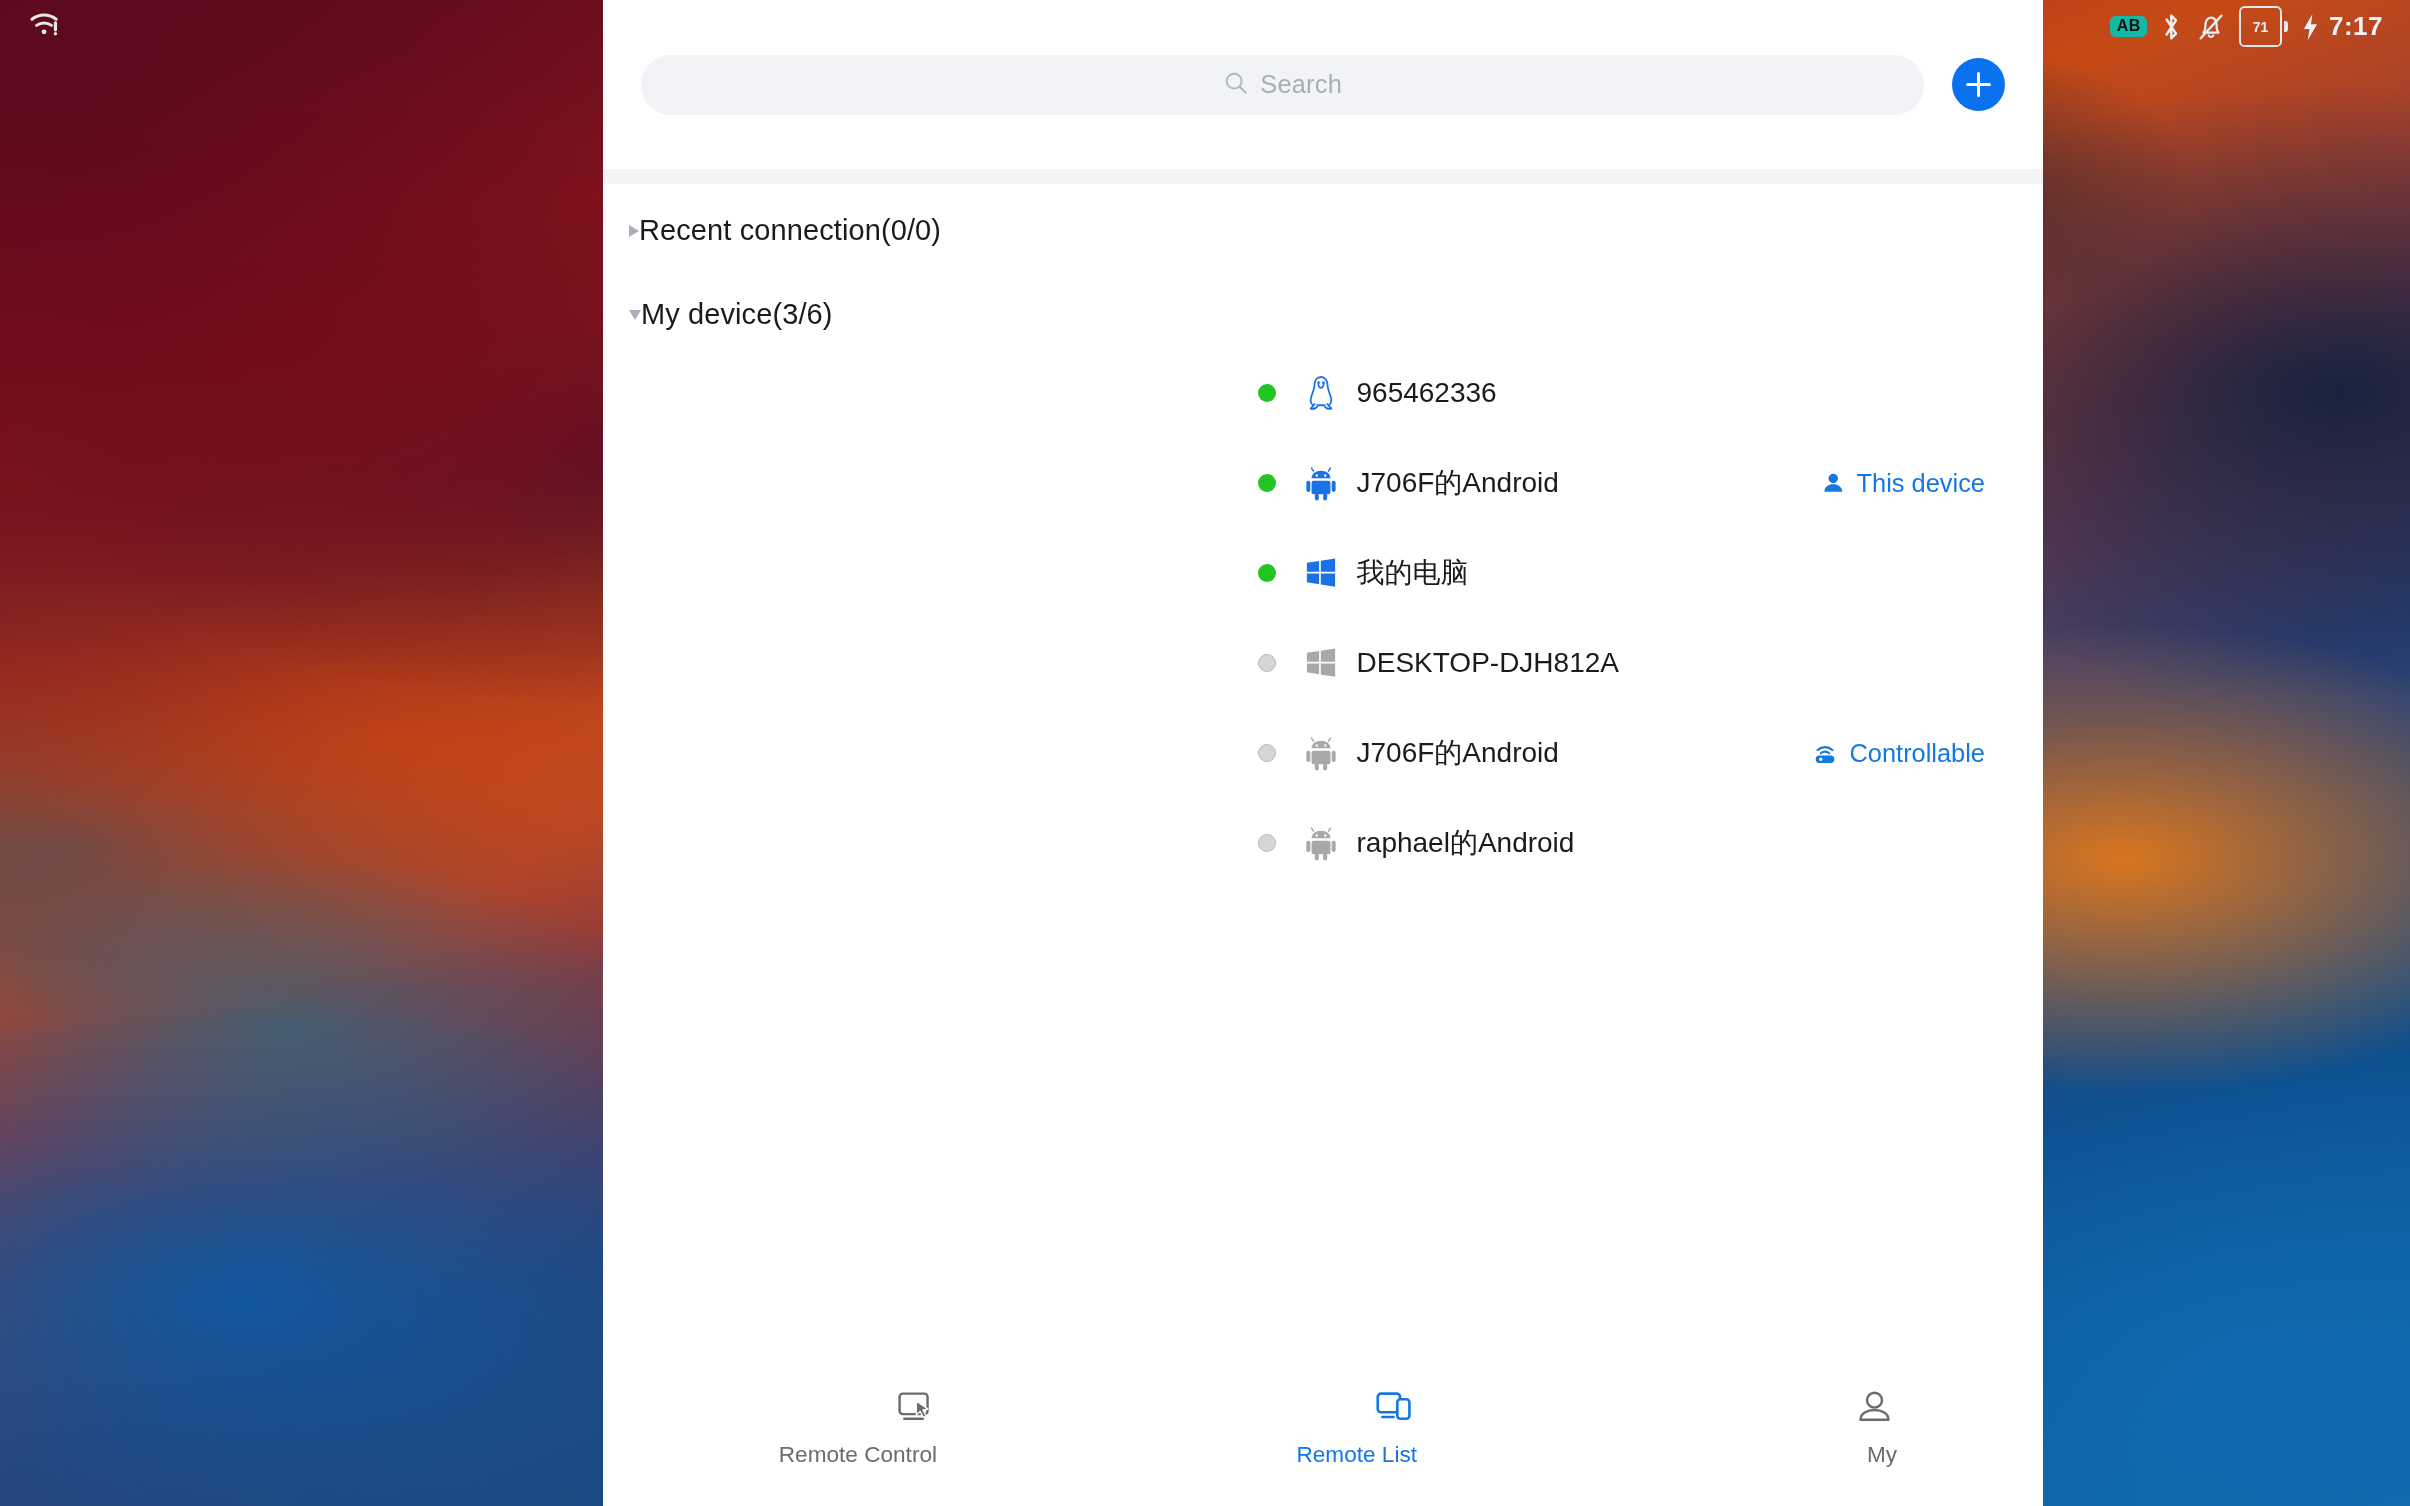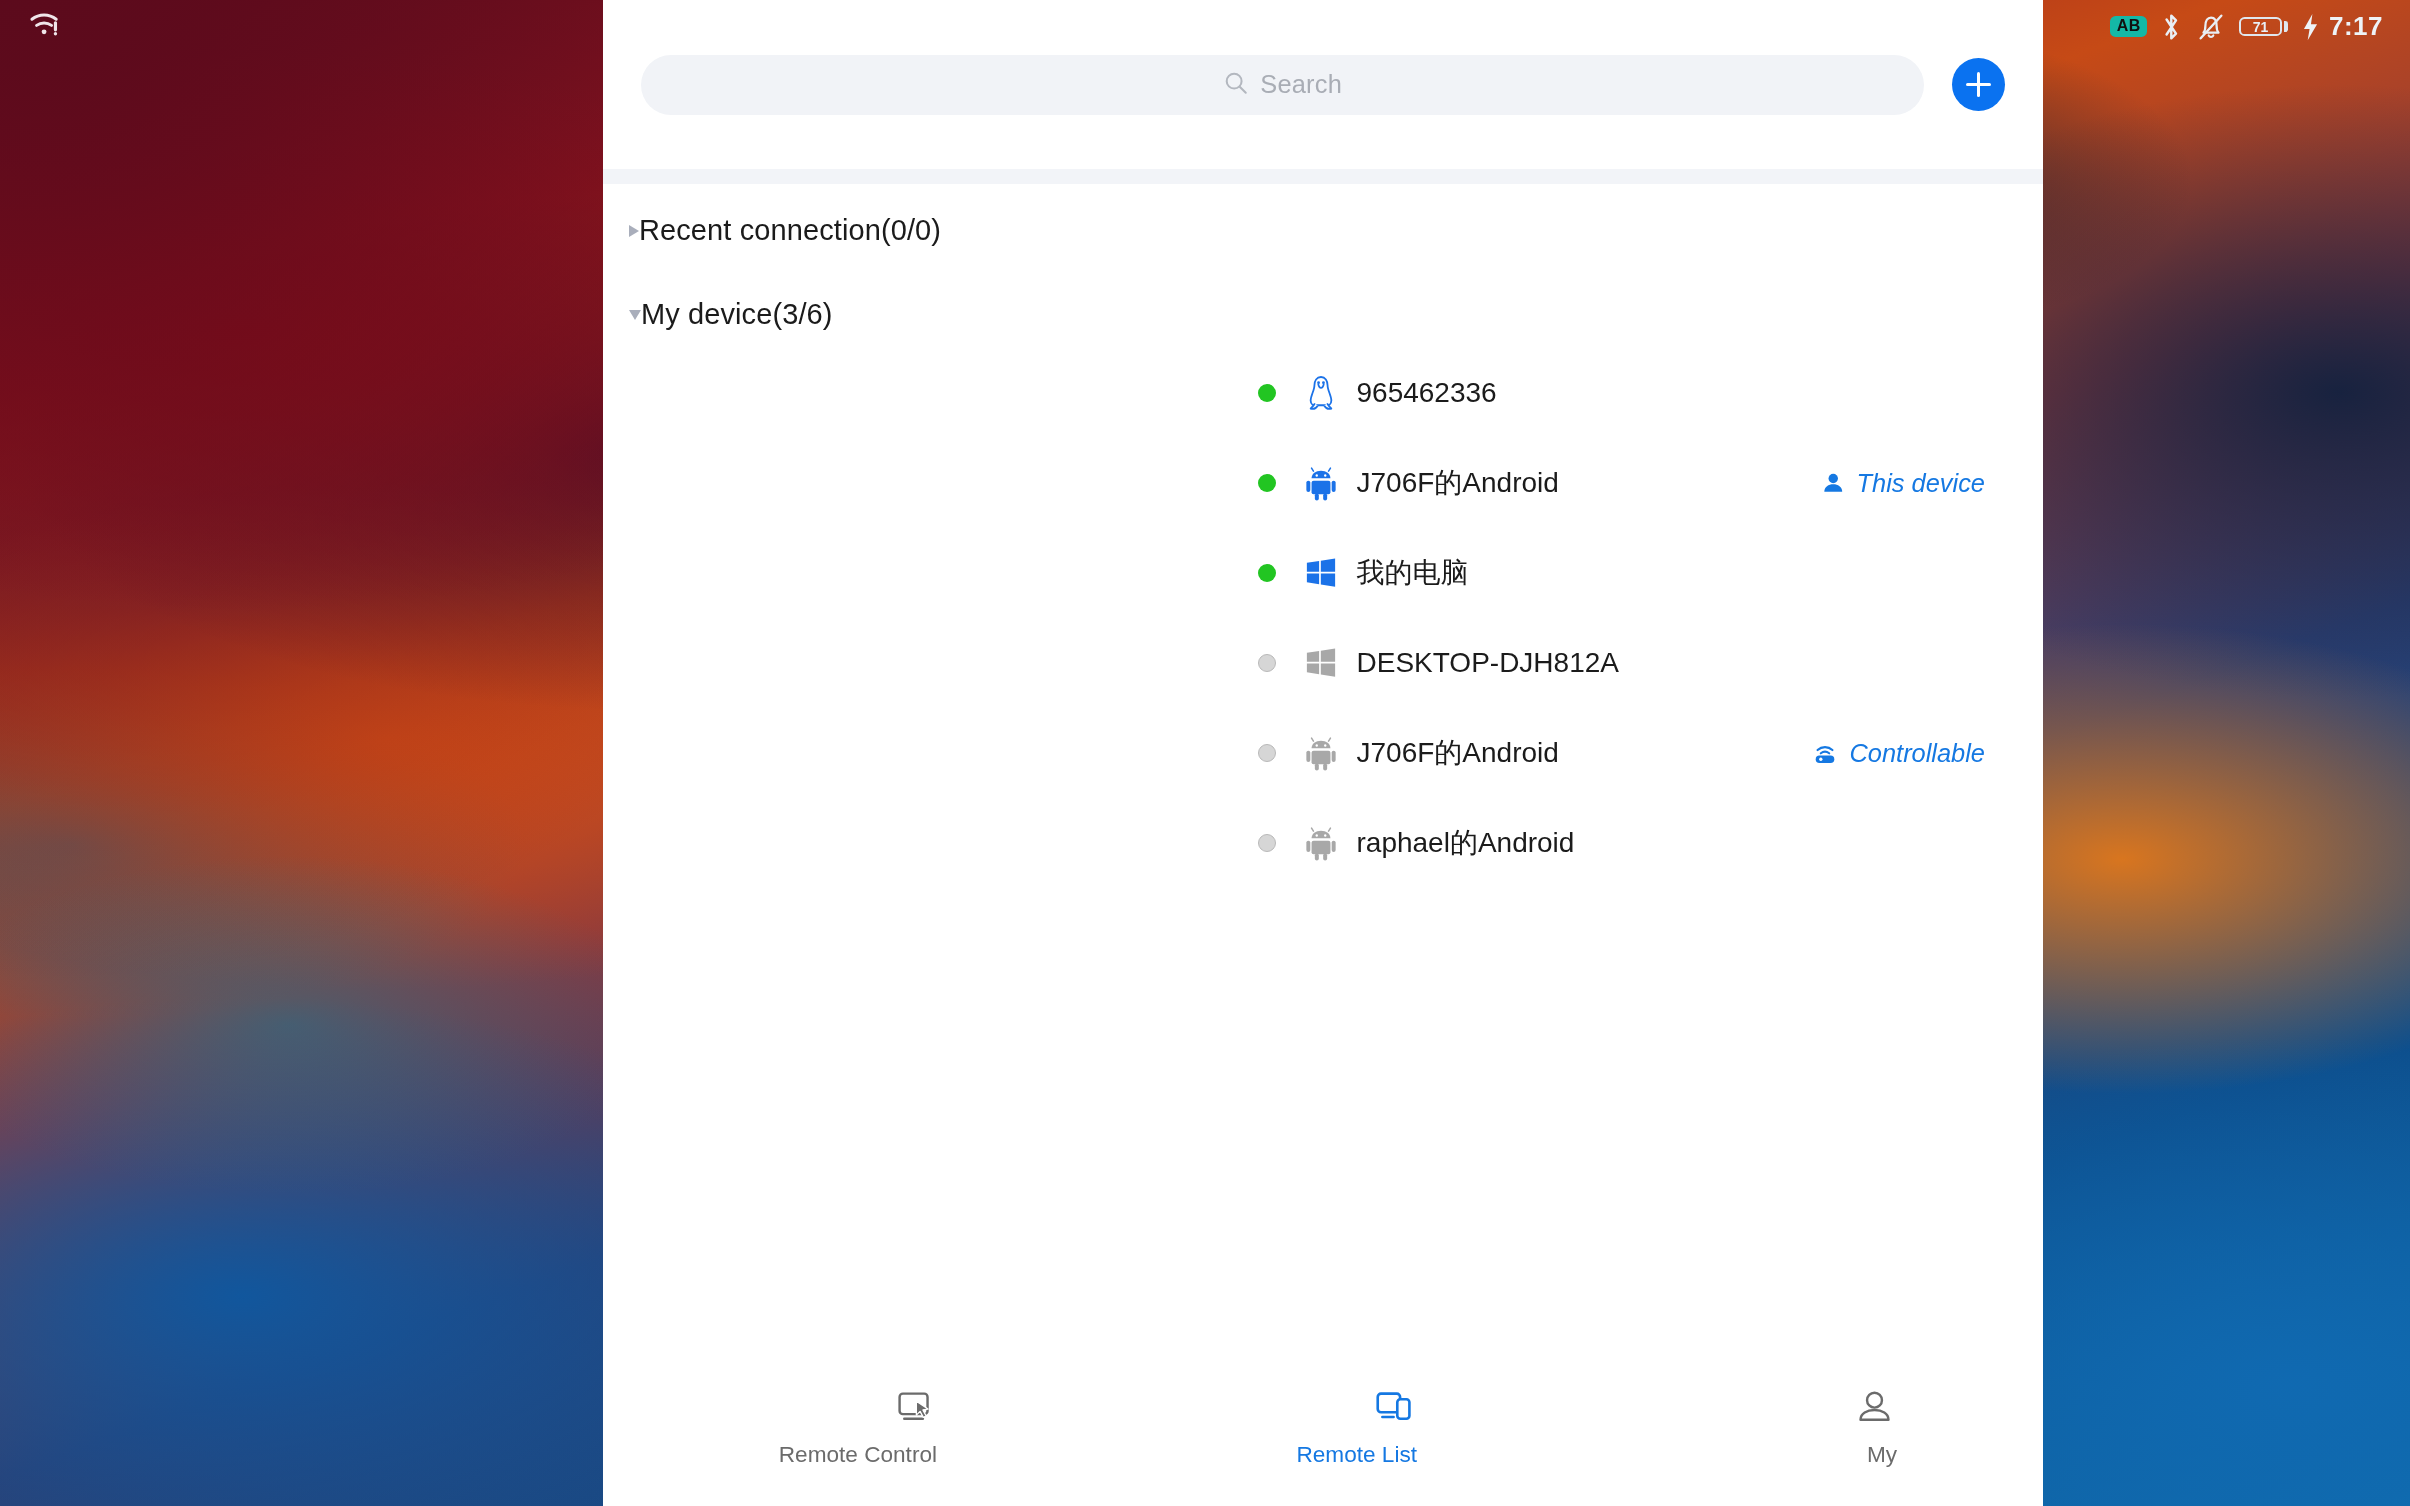--- a/index.html
+++ b/index.html
@@ -55,21 +55,21 @@
     background:#14b8a6; color:#111; font-size:16px; font-weight:bold;
     border-radius:5.6px; padding:1.9px 6.6px; letter-spacing:0.5px;
     line-height:1.05;
   }
   #sb-time {
     font-size:26px; font-weight:bold; color:#eef3f7; letter-spacing:0.5px;
     margin-left:-3.8px;
   }
   .batt-wrap { position:relative; display:flex; align-items:center; }
   .batt-body {
-    width:43px; height:19px; border:2.4px solid #dfe7ee; border-radius:5.6px;
+    width:43px; height:41px; border:2.4px solid #dfe7ee; border-radius:5.6px;
     display:flex; align-items:center; justify-content:center;
     font-size:14px; font-weight:bold; color:#e9eff5;
   }
   .batt-tip {
     width:3.8px; height:10.4px; background:#dfe7ee; border-radius:0 2.8px 2.8px 0; margin-left:1.9px;
   }
 
   
   #app {
     position:absolute; top:0; bottom:0;
@@ -134,21 +134,21 @@
   }
   .dot {
     width:18px; height:18px; border-radius:50%; flex:0 0 auto;
     margin-left:655px;
   }
   .dot.online { background:#22c522; }
   .dot.offline { background:#d6d6d6; border:1.4px solid #b9b9b9; }
   .dev-icon { width:41px; flex:0 0 41px; margin-left:24.5px; display:flex; align-items:center; justify-content:center; }
   .dev-name { font-size:28px; color:#1b1b1b; margin-left:15px; white-space:nowrap; }
   .row-spacer { flex:1 1 auto; }
-  .row-tag { display:flex; align-items:center; gap:11.3px;font-style:italic; }
+  .row-tag { display:flex; align-items:center; gap:11.3px; }
   .row-tag span { font-size:25.4px; color:#1578e2; }
 
   
   #bottomnav {
     flex:0 0 auto; height:141px;
     display:flex; align-items:flex-start; justify-content:space-around;
     padding-top:22.6px;
     background:#fff;
   }
   .navitem {

